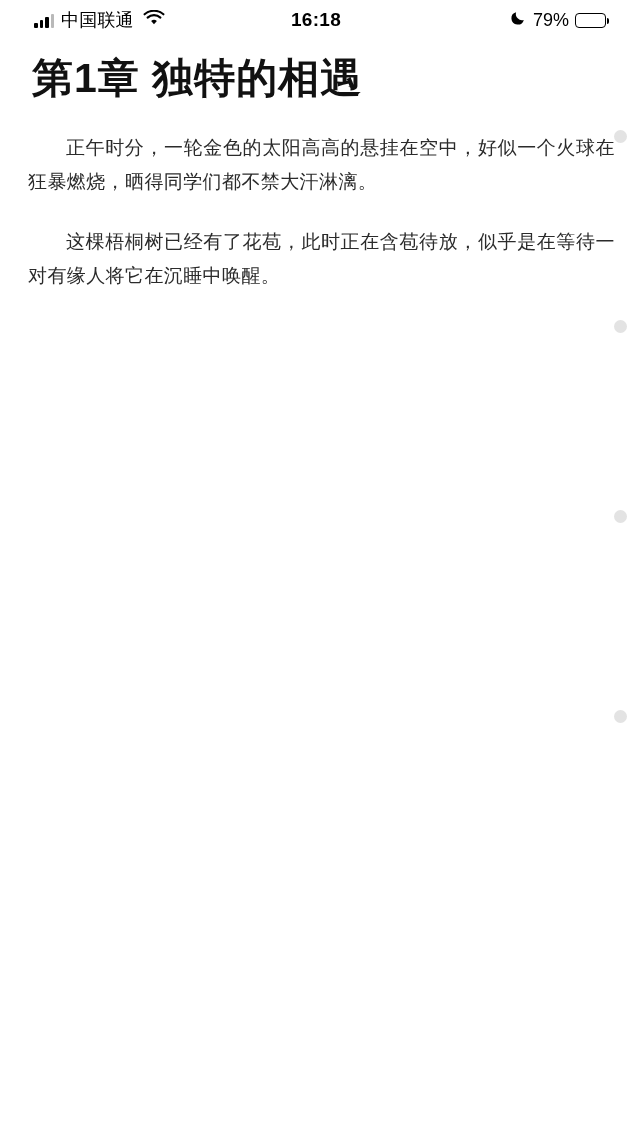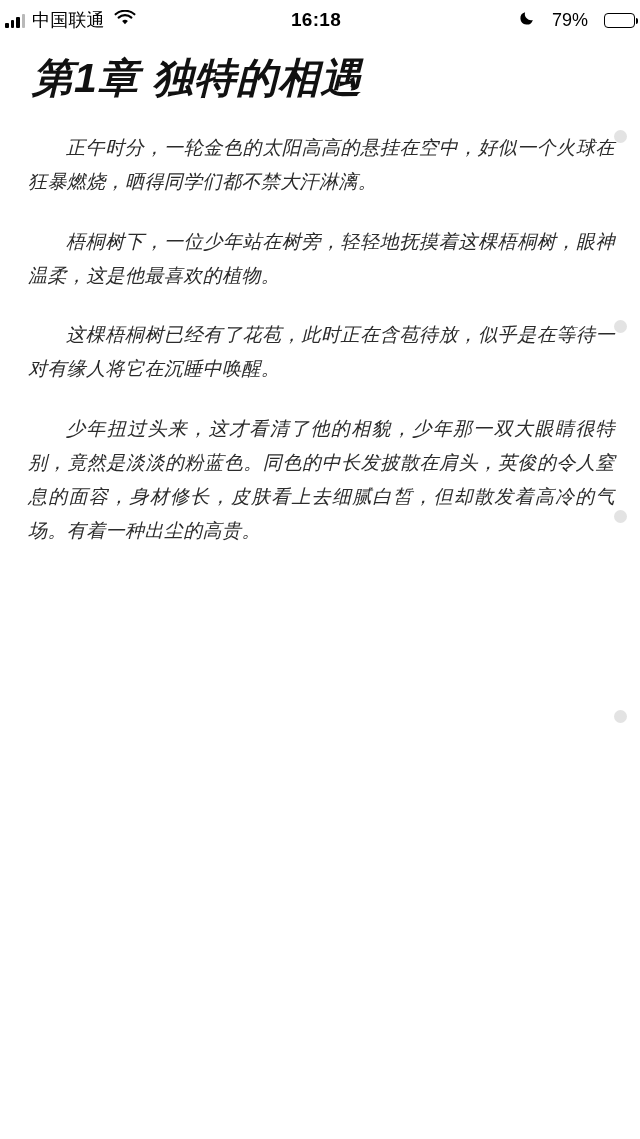--- a/index.html
+++ b/index.html
@@ -14,21 +14,21 @@
     font-family: "Liberation Sans", sans-serif;
     color: #1a1a1a;
     position: relative;
   }
 
   
   .status-bar {
     height: 40px;
     display: flex;
     align-items: center;
-    padding: 0 5px;
+    padding: 0 34px;
     box-sizing: border-box;
     font-size: 19px;
     color: #000;
     position: relative;
   }
   .status-left {
     display: flex;
     align-items: center;
     gap: 7px;
   }
@@ -60,21 +60,21 @@
     text-align: center;
     font-size: 19px;
     font-weight: 600;
     letter-spacing: 0.3px;
     pointer-events: none;
   }
   .status-right {
     margin-left: auto;
     display: flex;
     align-items: center;
-    gap: 16px;
+    gap: 6px;
     z-index: 2;
   }
   .moon-icon { display: block; }
   .battery-pct {
     font-size: 18px;
   }
   .battery {
     width: 31px;
     height: 15px;
     border: 1.6px solid #000;
@@ -96,21 +96,20 @@
   .battery .level {
     height: 100%;
     background: #000;
     border-radius: 2px;
   }
 
   
   .reader {
     padding: 4px 25px 0 28px;
     box-sizing: border-box;
-    font-style: italic;
   }
   .chapter-title {
     font-family: "Liberation Sans", sans-serif;
     font-size: 41px;
     font-weight: 700;
     letter-spacing: 1px;
     color: #111;
     margin: 10px 0 28px 0;
     line-height: 1.2;
     text-align: left;
@@ -182,16 +181,14 @@
 <div class="scroll-dots">
   <span class="dot" style="top: 0px; background: rgb(227, 227, 227);"></span>
   <span class="dot" style="top: 190px; background: rgb(227, 227, 227);"></span>
   <span class="dot" style="top: 380px; background: rgb(227, 227, 227);"></span>
   <span class="dot" style="top: 580px; background: rgb(227, 227, 227);"></span>
 </div>
 
 <div class="reader">
   <h1 class="chapter-title">第1章 独特的相遇</h1>
   <p class="para">正午时分，一轮金色的太阳高高的悬挂在空中，好似一个火球在狂暴燃烧，晒得同学们都不禁大汗淋漓。</p>
-  <p class="para">梧桐树下，一位少年站在树旁，轻轻地抚摸着这棵梧桐树，眼神温柔，这是他最喜欢的植物。</p>
   <p class="para">这棵梧桐树已经有了花苞，此时正在含苞待放，似乎是在等待一对有缘人将它在沉睡中唤醒。</p>
-  <p class="para">少年扭过头来，这才看清了他的相貌，少年那一双大眼睛很特别，竟然是淡淡的粉蓝色。同色的中长发披散在肩头，英俊的令人窒息的面容，身材修长，皮肤看上去细腻白皙，但却散发着高冷的气场。有着一种出尘的高贵。</p>
 </div>
 
 </body></html>

